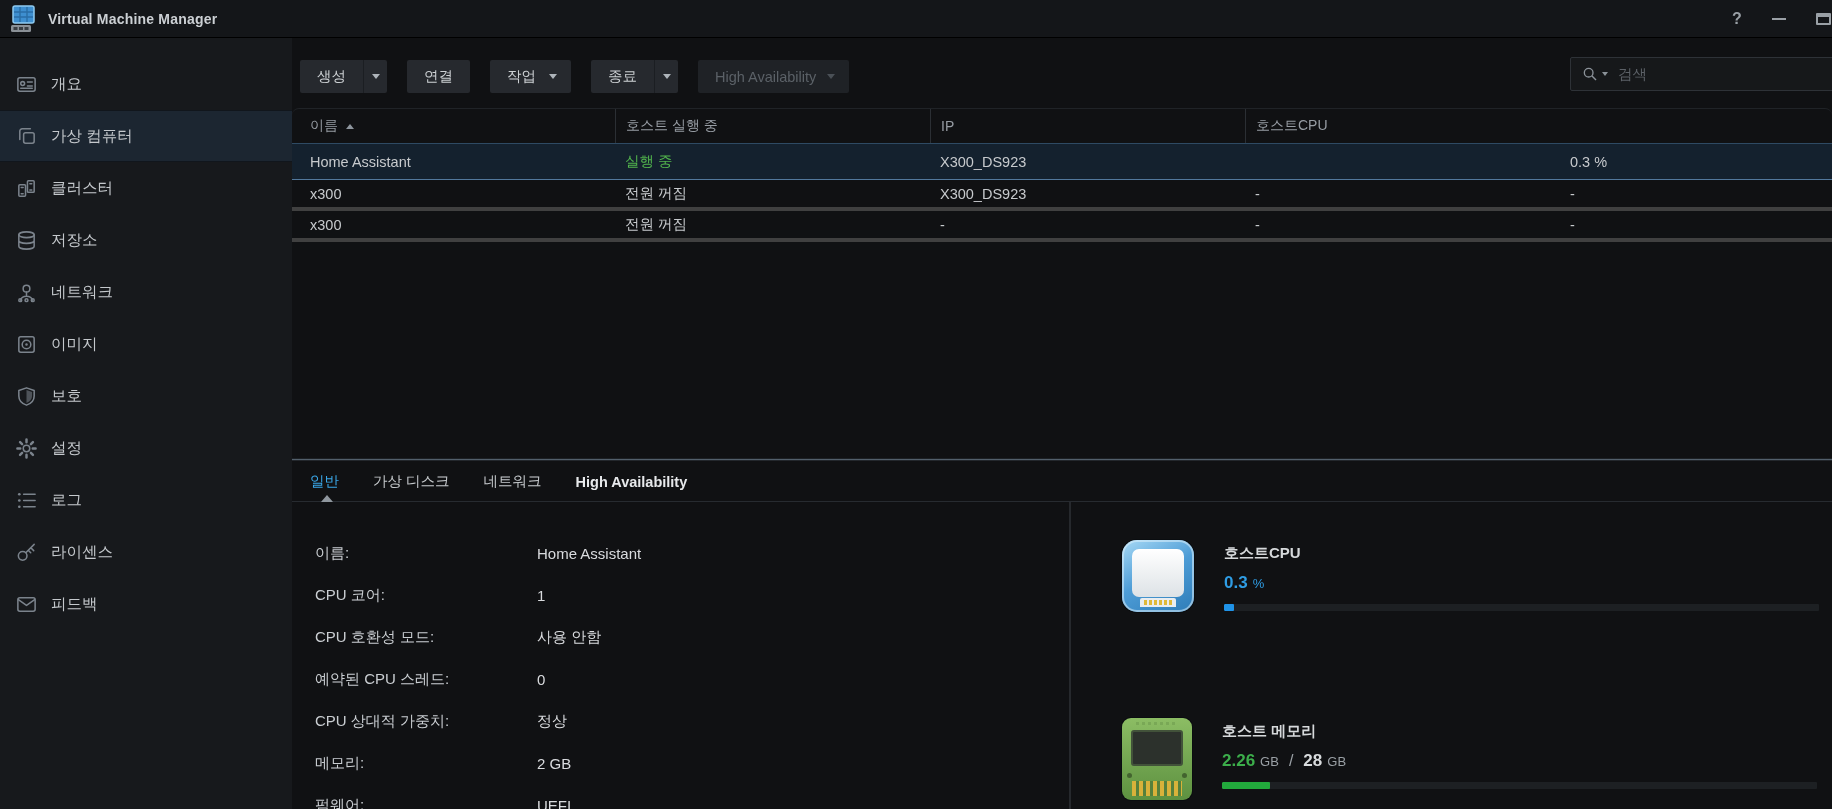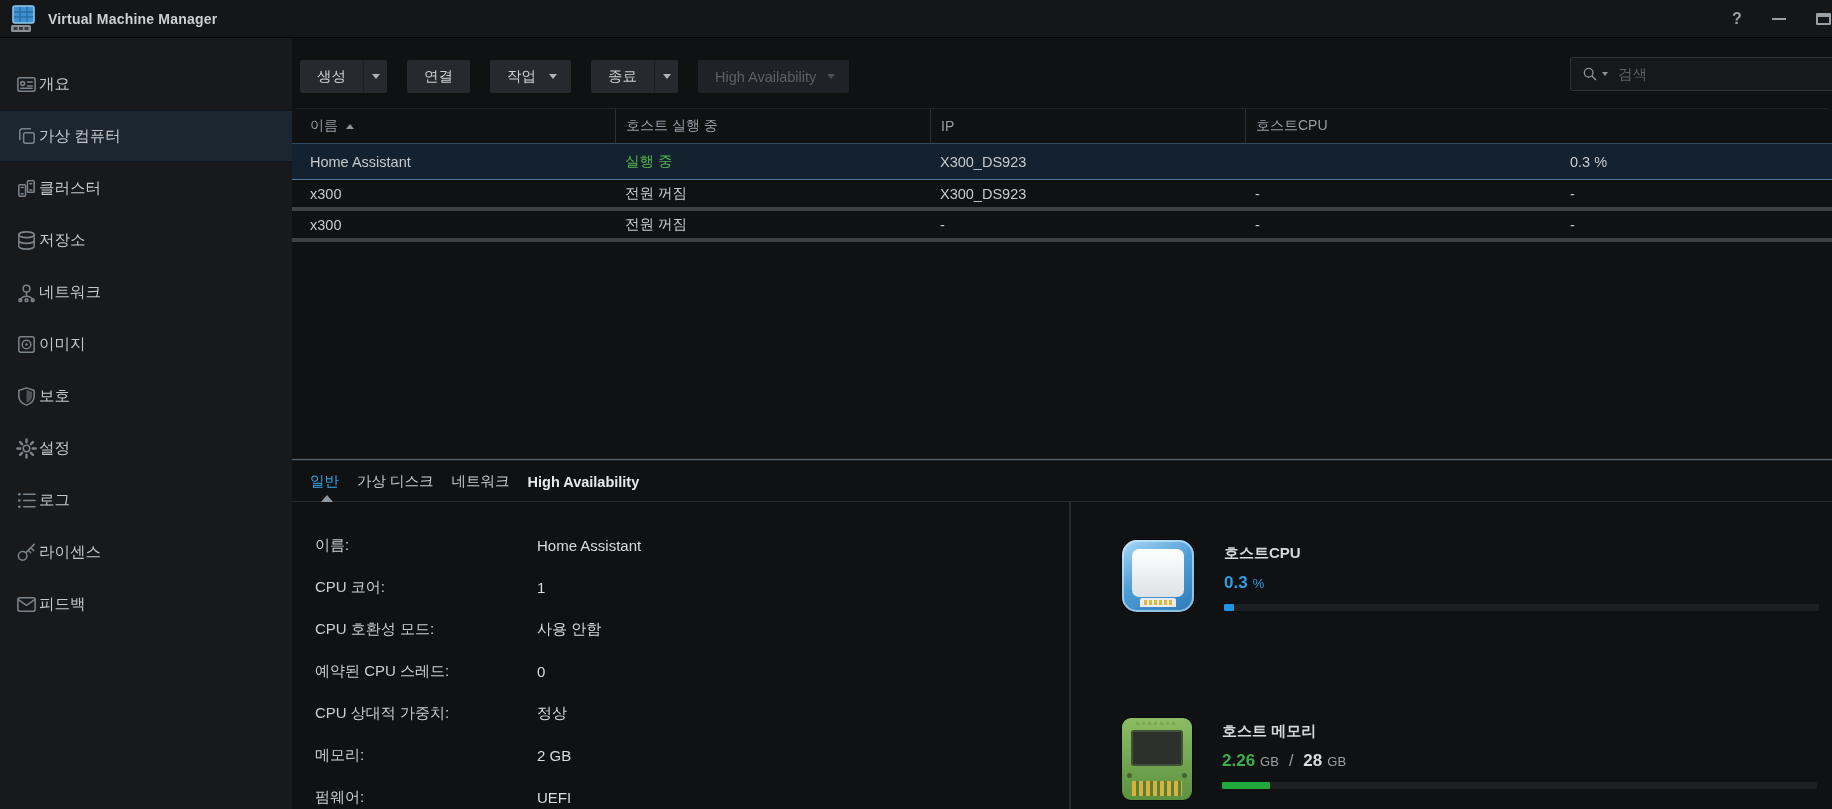--- a/index.html
+++ b/index.html
@@ -15,21 +15,21 @@
   .win-btn { position:absolute; top:0; height:38px; width:34px; display:flex; align-items:center;
     justify-content:center; color:#9aa0a6; cursor:pointer; }
   .help-btn { right:78px; font-size:16px; font-weight:bold; }
   .min-btn { right:36px; }
   .min-glyph { width:14px; height:2px; background:#9aa0a6; }
   .restore-btn { right:-8px; }
   .restore-glyph { width:15px; height:12px; border:2px solid #9aa0a6; border-top-width:4px; border-radius:1px; }
 
   
   .sidebar { position:absolute; top:38px; left:0; width:292px; bottom:0; background:#17191c; padding-top:20px; z-index:10; }
-  .side-item { height:52px; display:flex; align-items:center; gap:1px; padding-left:15px;
+  .side-item { height:52px; display:flex; align-items:center; gap:13px; padding-left:15px;
     color:#c4c8cc; font-size:15.5px; cursor:pointer; }
   .side-item.selected { background:#1c2631; box-shadow:inset 0 1px 0 #11161c, inset 0 -1px 0 #11161c; }
   .side-item svg { width:23px; height:23px; stroke:#7b838c; fill:none; stroke-width:1.6;
     stroke-linecap:round; stroke-linejoin:round; flex:none; }
   .side-item .fillbits { fill:#7b838c; stroke:none; }
 
   
   .content { position:absolute; left:292px; top:38px; right:0; bottom:0; background:#101113; }
 
   
@@ -66,30 +66,30 @@
   .row { height:31px; color:#c7cacd; font-size:14.5px; border-bottom:4px solid #404040; cursor:pointer; }
   .row.selected { background:#14212e; border-top:1px solid #2e4a63; border-bottom:1px solid #52789c; height:37px; }
   .status-running { color:#52b54d; }
 
   
   .splitter { position:absolute; top:420px; left:0; right:0; height:3px; cursor:row-resize;
     background:linear-gradient(#1c2024 0 1px,#525f6b 1px 2px,#23272c 2px 3px); }
 
   
   .bottom { position:absolute; top:424px; left:0; right:0; bottom:0; }
-  .tabsbar { position:relative; height:40px; display:flex; align-items:center; gap:18px;
+  .tabsbar { position:relative; height:40px; display:flex; align-items:center; gap:34px;
     padding-left:18px; border-bottom:1px solid #272b30; }
   .tab { font-size:14.5px; color:#c6cacd; cursor:pointer; }
   .tab.active { color:#3aa7e8; }
   .tab.bold { font-weight:bold; color:#e7e9eb; }
   .tab-caret { position:absolute; bottom:-1px; left:29px; width:0; height:0;
     border-left:6px solid transparent; border-right:6px solid transparent; border-bottom:7px solid #8f979e; }
 
   
-  .details { position:absolute; left:0; top:40px; width:777px; bottom:0; padding-top:22px; overflow:hidden; }
+  .details { position:absolute; left:0; top:48px; width:777px; bottom:0; padding-top:22px; overflow:hidden; }
   .d-row { height:42px; display:flex; align-items:center; padding-left:23px; }
   .d-label { width:222px; color:#caced2; font-size:15px; flex:none; }
   .d-value { color:#d9dbde; font-size:15px; }
   .details-scroll { position:absolute; left:777px; top:40px; bottom:0; width:2px; background:#26292d; cursor:ns-resize; }
 
   
   .widgets { position:absolute; left:830px; top:40px; right:0; bottom:0; }
   .widget { position:absolute; left:0; display:flex; gap:30px; }
   .widget-cpu { top:38px; } .widget-mem { top:216px; }
   .w-text { width:595px; padding-top:4px; }

